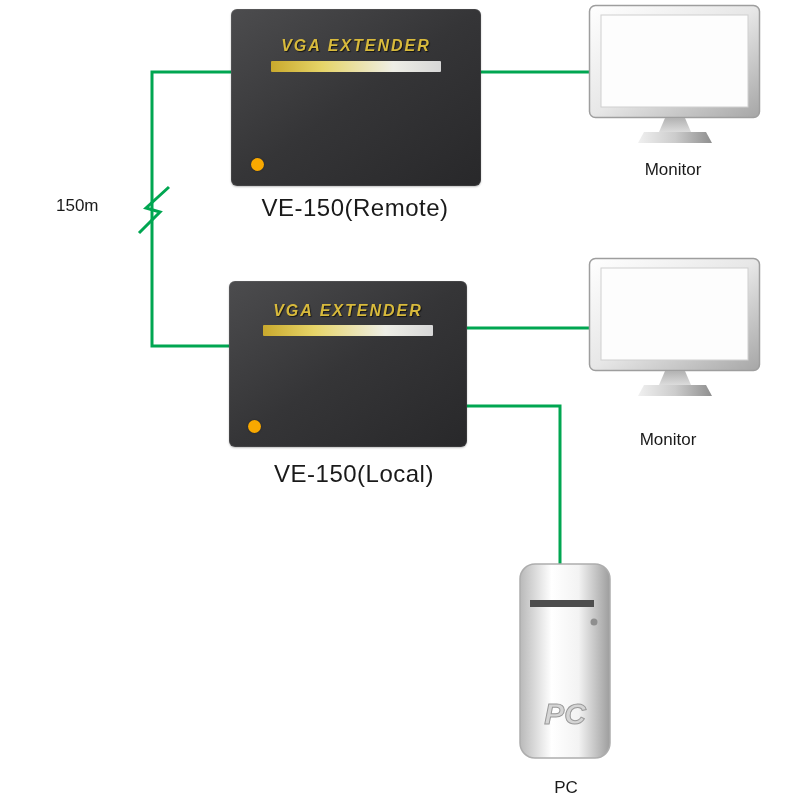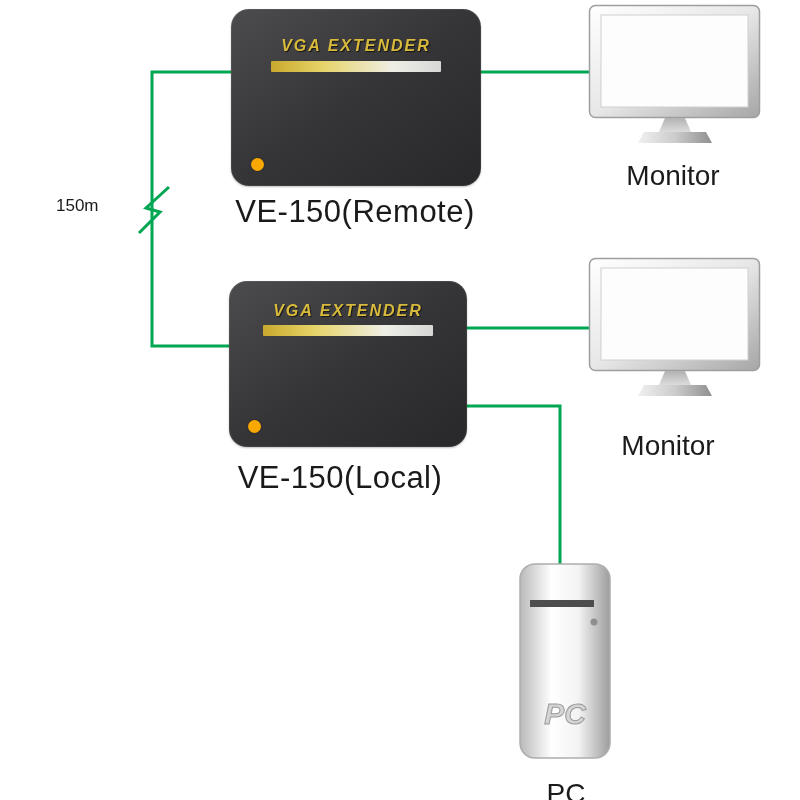--- a/index.html
+++ b/index.html
@@ -5,43 +5,43 @@
   * { margin:0; padding:0; box-sizing:border-box; }
   html,body { background:#ffffff; }
   body { font-family:"Liberation Sans","DejaVu Sans",sans-serif; color:#1a1a1a; }
   .stage { position:relative; width:800px; height:800px; background:#ffffff; overflow:hidden; }
 
   .lines-layer { position:absolute; left:0; top:0; width:800px; height:800px; pointer-events:none; }
 
   .extender {
     position:absolute;
     background:linear-gradient(145deg,#4c4c4e 0%,#353537 50%,#28282a 100%);
-    border-radius:18px;
+    border-radius:6px;
     box-shadow:inset 0 0 0 1px rgba(255,255,255,0.07), 0 1px 2px rgba(0,0,0,0.25);
   }
   .extender .brand {
     position:absolute; left:0; right:0; text-align:center;
     font-style:italic; font-weight:bold; letter-spacing:2px;
     font-size:16px; color:#d8ba3c;
     text-shadow:1px 1px 1px rgba(0,0,0,0.65);
     white-space:nowrap;
   }
   .extender .bar {
     position:absolute; left:50%; transform:translateX(-50%);
     width:170px; height:11px;
     background:linear-gradient(90deg,#c9a92d 0%,#e6d468 30%,#eeeee6 72%,#d7d7d7 100%);
     border-radius:1px;
   }
   .extender .led {
     position:absolute; width:13px; height:13px; border-radius:50%;
     background:#f8a800; box-shadow:0 0 2px rgba(0,0,0,0.4);
   }
 
-  .device-label { position:absolute; font-size:31px; text-align:center; letter-spacing:0.5px; }
-  .small-label  { position:absolute; font-size:28px; text-align:center; }
+  .device-label { position:absolute; font-size:24px; text-align:center; letter-spacing:0.5px; }
+  .small-label  { position:absolute; font-size:17px; text-align:center; }
   .distance-label { position:absolute; font-size:17px; }
 
   svg.device { position:absolute; }
 </style>
 </head>
 <body>
 
 <div class="stage">
 
   <svg width="0" height="0" style="position:absolute" aria-hidden="true">
@@ -84,21 +84,21 @@
     <div class="bar" style="top:52px;"></div>
     <div class="led" style="left:20px; bottom:15px;"></div>
   </div>
   <div class="device-label" style="left:205px; top:194px; width:300px;">VE-150(Remote)</div>
 
   <div class="extender" style="left:229px; top:281px; width:238px; height:166px;">
     <div class="brand" style="top:21px;">VGA EXTENDER</div>
     <div class="bar" style="top:44px;"></div>
     <div class="led" style="left:19px; bottom:14px;"></div>
   </div>
-  <div class="device-label" style="left:190px; top:460px; width:300px;">VE-150(Local)</div>
+  <div class="device-label" style="left:204px; top:460px; width:300px;">VE-150(Local)</div>
 
   <svg class="device" style="left:588px; top:4px;" width="176" height="148" viewBox="0 0 176 148">
     <rect x="1.5" y="1.5" width="170" height="112" rx="6" fill="url(#g-frame)" stroke="#9e9e9e" stroke-width="1.5"></rect>
     <rect x="13" y="11" width="147" height="92" fill="#fdfdfd" stroke="#cfcfcf"></rect>
     <path d="M77,114 L97,114 L103,128 L71,128 Z" fill="url(#g-stand)"></path>
     <path d="M56,128 L118,128 L124,139 L50,139 Z" fill="url(#g-base)"></path>
   </svg>
   <div class="small-label" style="left:623px; top:160px; width:100px;">Monitor</div>
 
   <svg class="device" style="left:588px; top:257px;" width="176" height="148" viewBox="0 0 176 148">

